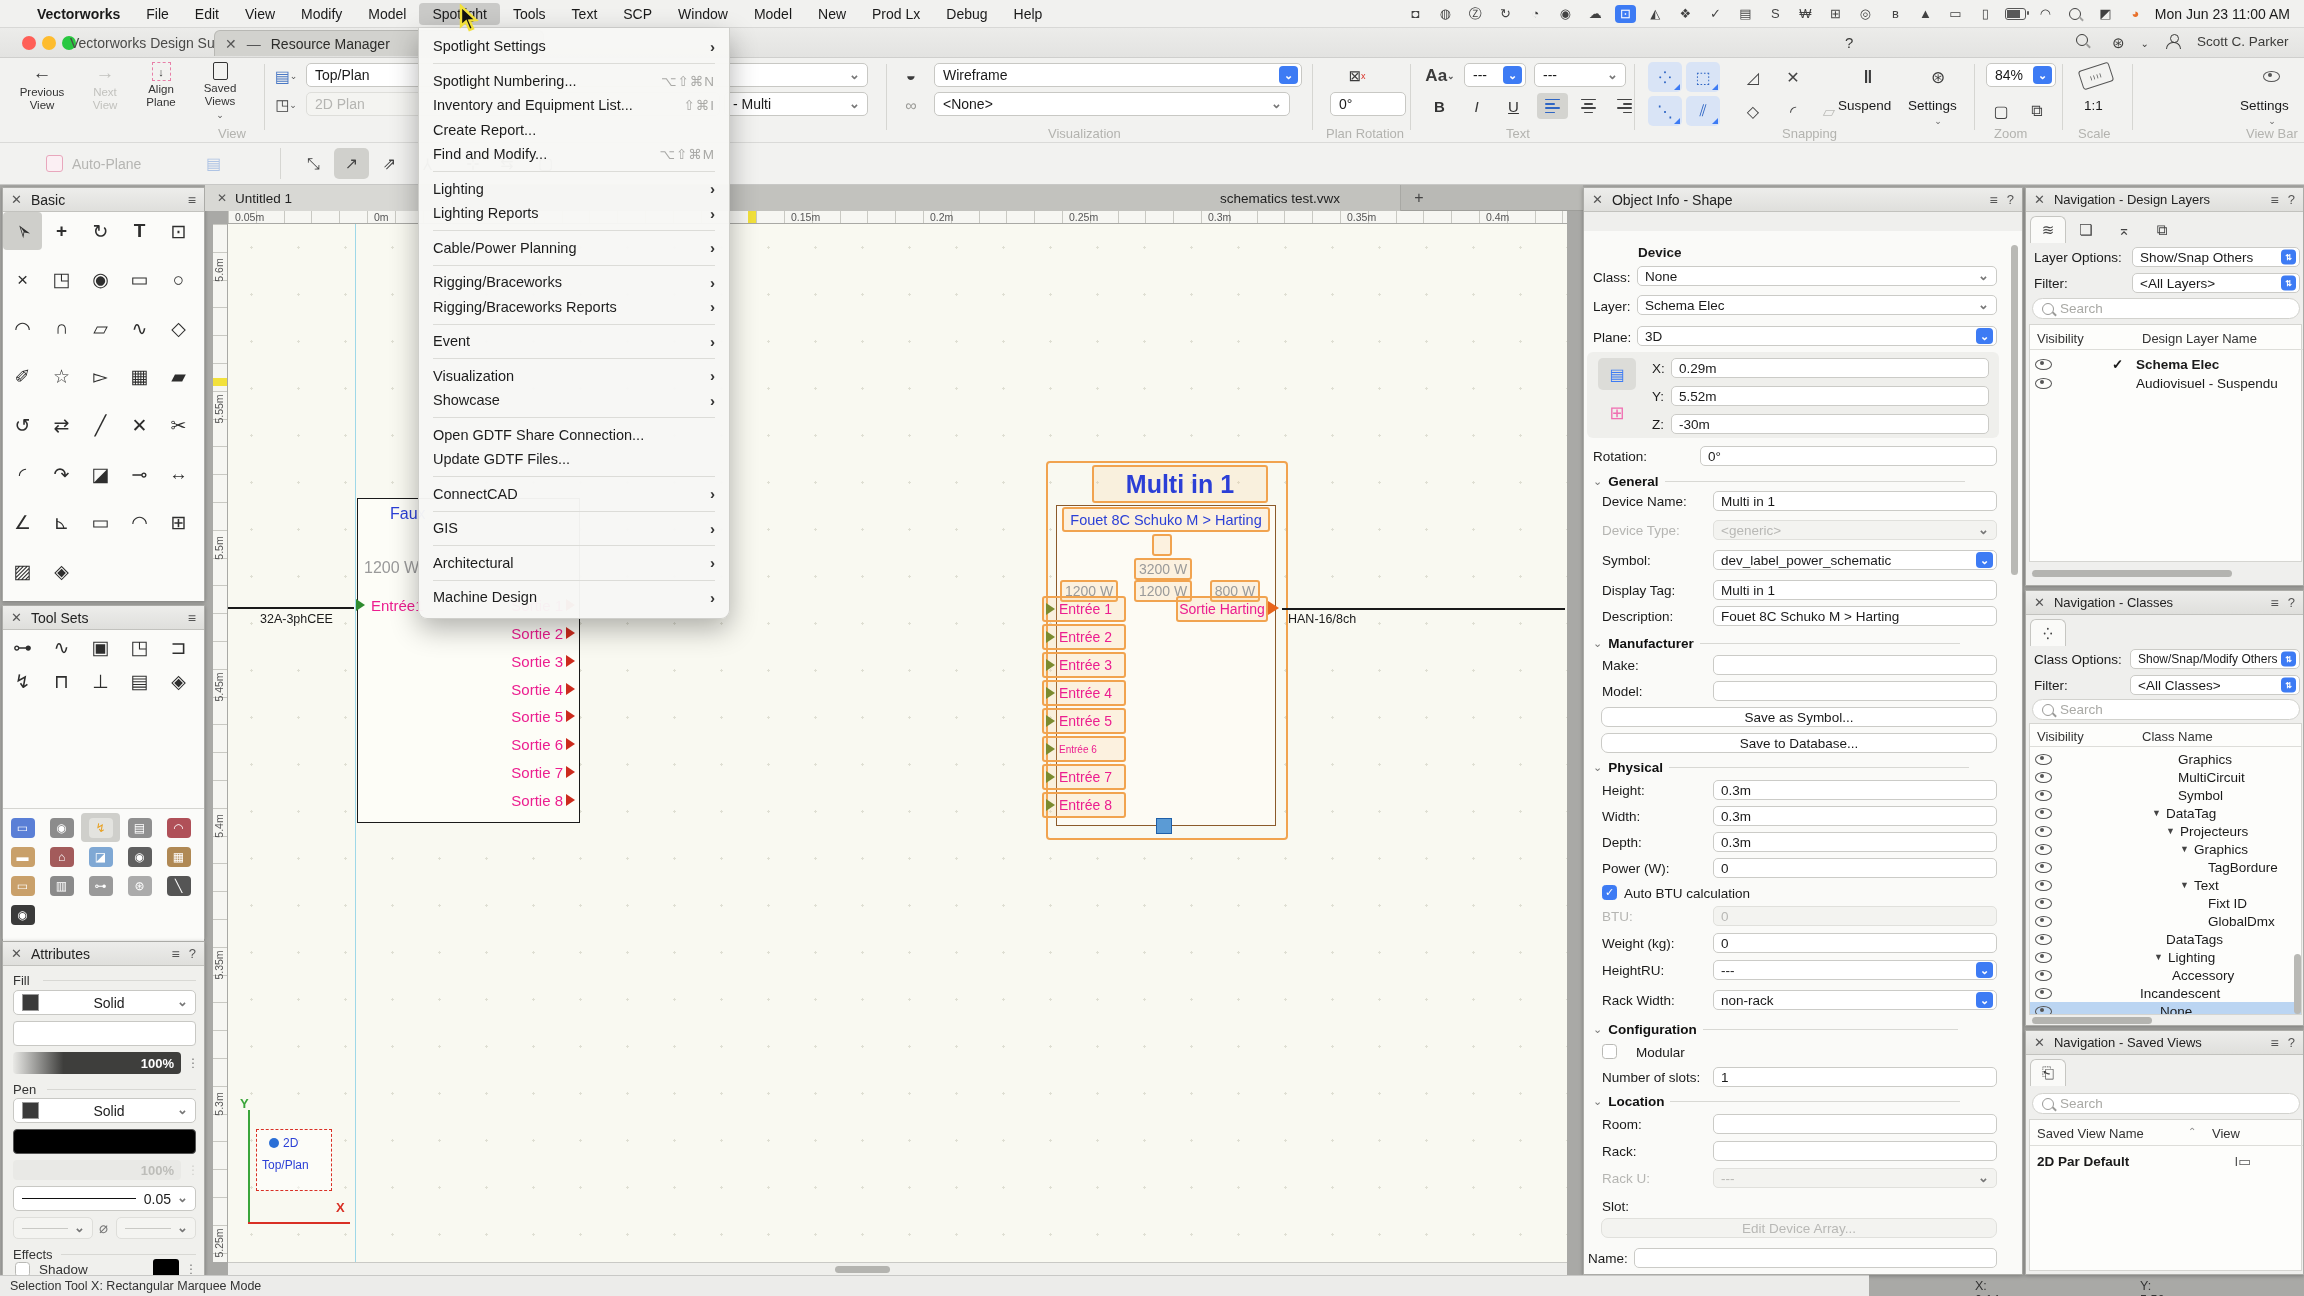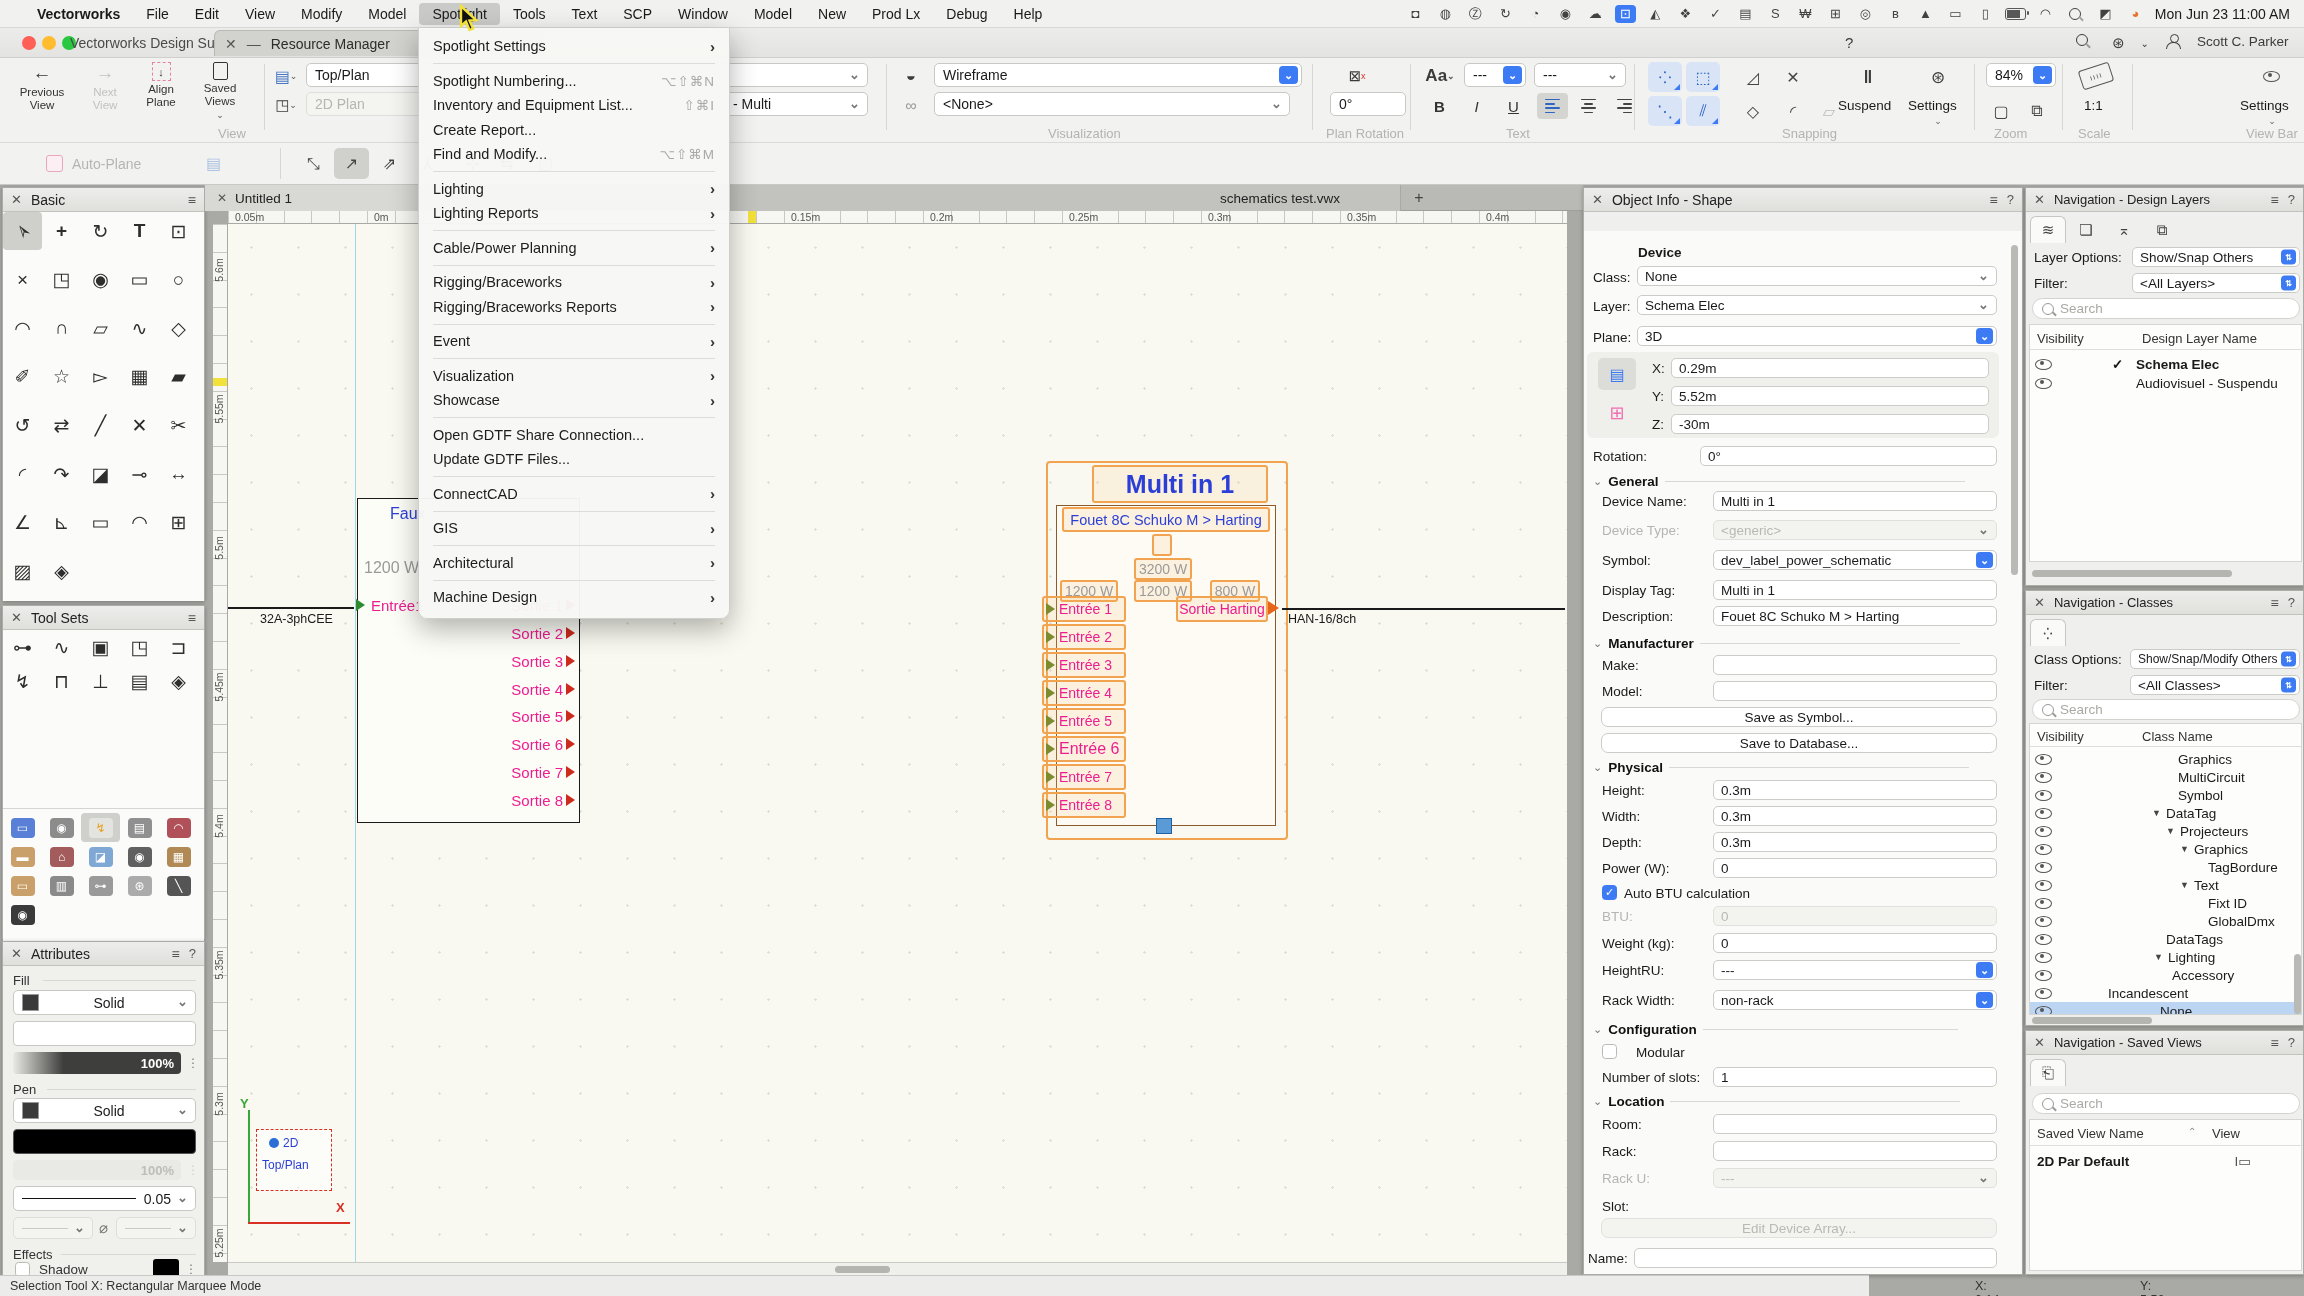--- a/index.html
+++ b/index.html
@@ -623,21 +623,21 @@
     <div class="obox" style="left:814px;top:456px;width:84px;height:26px;padding-left:2px;gap:4px;">
         <span class="tri g" style="border-left-color:#7B8B2E;"></span>
         <span class="cmag" style="font-size:14px;">Entrée 4</span>
       </div>
     <div class="obox" style="left:814px;top:484px;width:84px;height:26px;padding-left:2px;gap:4px;">
         <span class="tri g" style="border-left-color:#7B8B2E;"></span>
         <span class="cmag" style="font-size:14px;">Entrée 5</span>
       </div>
     <div class="obox" style="left:814px;top:512px;width:84px;height:26px;padding-left:2px;gap:4px;">
         <span class="tri g" style="border-left-color:#7B8B2E;"></span>
-        <span class="cmag" style="font-size:16px;">Entrée 6</span>
+        <span class="cmag" style="font-size:10px;">Entrée 6</span>
       </div>
     <div class="obox" style="left:814px;top:540px;width:84px;height:26px;padding-left:2px;gap:4px;">
         <span class="tri g" style="border-left-color:#7B8B2E;"></span>
         <span class="cmag" style="font-size:14px;">Entrée 7</span>
       </div>
     <div class="obox" style="left:814px;top:568px;width:84px;height:26px;padding-left:2px;gap:4px;">
         <span class="tri g" style="border-left-color:#7B8B2E;"></span>
         <span class="cmag" style="font-size:14px;">Entrée 8</span>
       </div>
     <div class="obox" style="left:948px;top:372px;width:92px;height:26px;justify-content:center;">
@@ -985,21 +985,21 @@
       <div class="navrow" style="left:0;top:242px;width:273px;">
           <span style="width:26px;display:flex;justify-content:center;">
             <span class="eye"></span>
           </span>
           <span style="margin-left:116px;">Accessory</span>
         </div>
       <div class="navrow" style="left:0;top:260px;width:273px;">
           <span style="width:26px;display:flex;justify-content:center;">
             <span class="eye"></span>
           </span>
-          <span style="margin-left:52px;">Incandescent</span>
+          <span style="margin-left:84px;">Incandescent</span>
         </div>
       <div class="navrow" style="left:0;top:278px;width:273px;background:#BBD5F2;">
           <span style="width:26px;display:flex;justify-content:center;">
             <span class="eye"></span>
           </span>
           <span style="margin-left:104px;">None</span>
         </div>
       <span class="thumbv" style="left:264px;top:230px;height:60px;"></span>
     </div>
     <span class="thumbh" style="left:6px;top:426px;width:120px;"></span>

